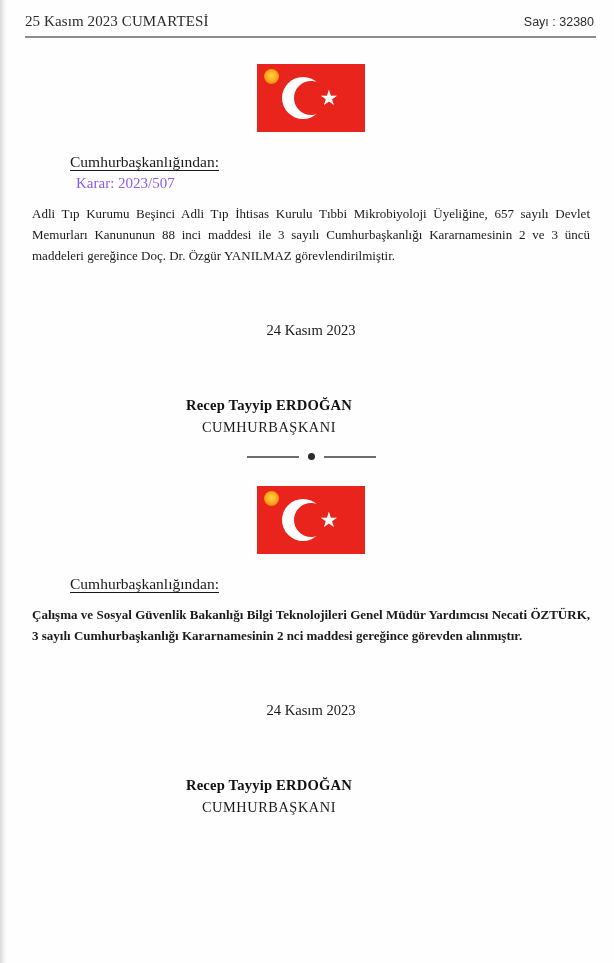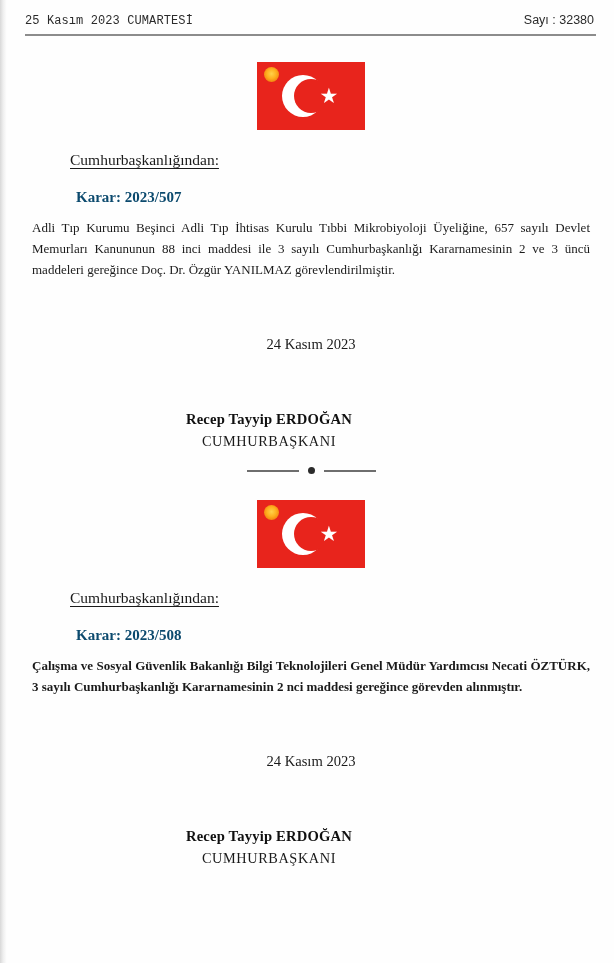--- a/index.html
+++ b/index.html
@@ -40,22 +40,22 @@
   }
 
   
   .masthead {
     display: flex;
     align-items: baseline;
     justify-content: space-between;
     padding: 13px 20px 0 17px;
   }
   .masthead-date {
-    font-family: Liberation Mono, monospace;
-    font-size: 12px;
+    font-family: Liberation Serif, serif;
+    font-size: 15px;
     letter-spacing: 0.1px;
     color: #2b2b2b;
     white-space: nowrap;
   }
   .masthead-title {
     font-family: "Liberation Serif", serif;
     font-weight: bold;
     font-size: 20.5px;
     color: #b02a20;
     letter-spacing: 0.3px;
@@ -139,24 +139,24 @@
 
   
   .from-line {
     margin: 21px 0 0 62px;
     font-size: 15.5px;
     text-decoration: underline;
     text-underline-offset: 2.5px;
     color: #1a1a1a;
   }
   .karar-line {
-    margin: 20px 0 0 68px;
+    margin: 4px 0 0 68px;
     font-size: 15px;
-    font-weight: bold;
-    color: #0c4a6e;
+    font-weight: normal;
+    color: #8b5cf6;
   }
   .body-text {
     margin: 11px 24px 0 24px;
     font-size: 13px;
     line-height: 1.62;
     text-align: justify;
     color: #1a1a1a;
   }
   .body-text.bold-lead { font-weight: bold; }
 
@@ -255,21 +255,20 @@
       <div class="flag-wrap">
         <div class="flag">
           <div class="crescent"></div>
           <div class="crescent-cut"></div>
           <div class="star">★</div>
           <div class="sun-badge"></div>
         </div>
       </div>
 
       <div class="from-line">Cumhurbaşkanlığından:</div>
-      <div class="karar-line">Karar: 2023/508</div>
       <div class="body-text bold-lead">Çalışma ve Sosyal Güvenlik Bakanlığı Bilgi Teknolojileri Genel Müdür Yardımcısı Necati ÖZTÜRK, 3 sayılı Cumhurbaşkanlığı Kararnamesinin 2 nci maddesi gereğince görevden alınmıştır.</div>
 
       <div class="date-line">24 Kasım 2023</div>
 
       <div class="sign-block">
         <div class="sign-name">Recep Tayyip ERDOĞAN</div>
         <div class="sign-title">CUMHURBAŞKANI</div>
       </div>
     </div>
 

